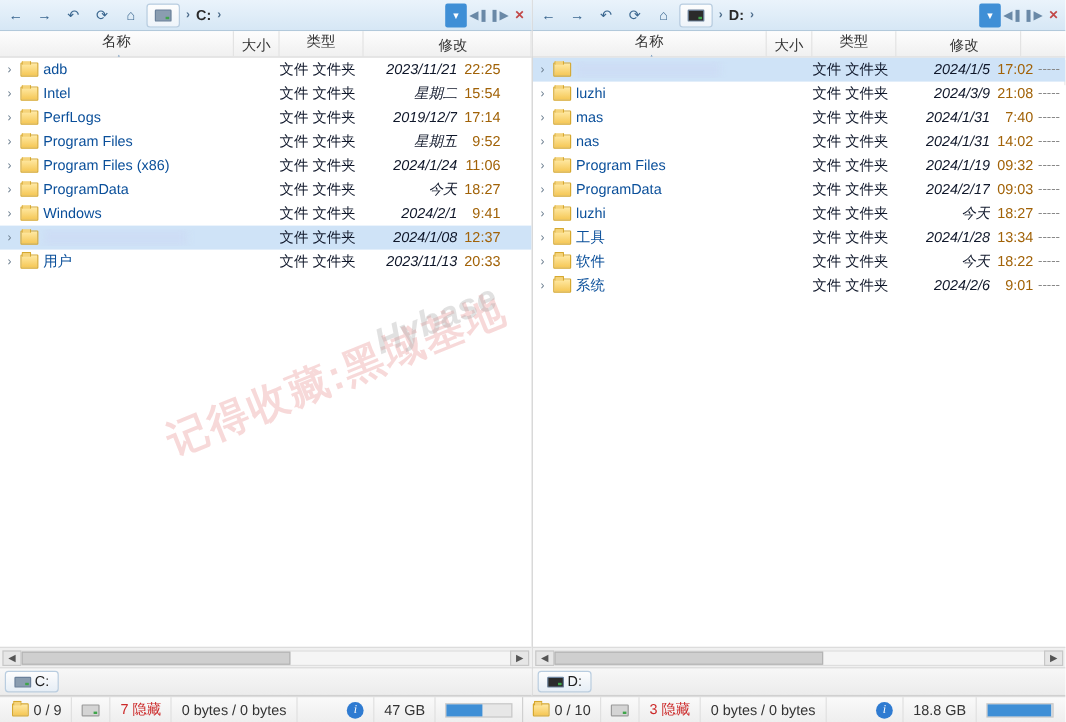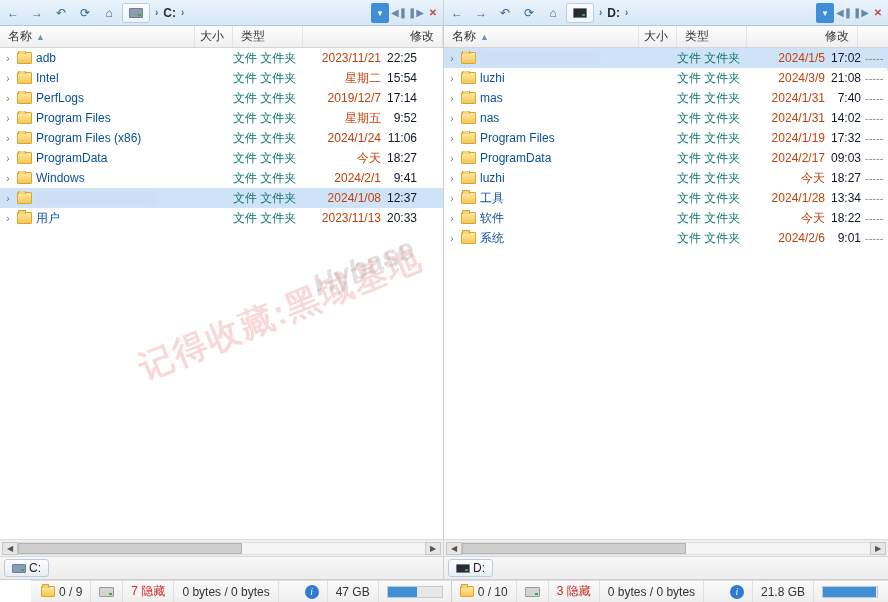--- a/index.html
+++ b/index.html
@@ -107,27 +107,28 @@
   .headers {
     display:flex;
     height:22px;
     background:linear-gradient(#fdfdfd,#f0f0f0);
     border-bottom:1px solid #d6d6d6;
     font-size:12px;
     color:#333;
     align-items:center;
   }
   .hcol {
-    padding:0 8px;
+    padding:0 18px;
     border-right:1px solid #e3e3e3;
     height:100%;
     display:flex;
     align-items:center;
     white-space:nowrap;
     overflow:hidden;
+    flex-direction:column;
   }
   .hcol.name{ flex:0 0 195px;}
   .hcol.size{ flex:0 0 38px; justify-content:flex-end;}
   .hcol.type{ flex:0 0 70px;}
   .hcol.mod { flex:1 1 110px; justify-content:flex-end; padding-right:8px;font-family:Liberation Serif, serif;}
   .hcol.attr{ flex:0 0 30px;margin-top:48px;}
   .sort-arrow{ font-size:9px;color:#6b93bc;margin-left:4px;}
 
   .filelist {
     flex:1 1 auto;
@@ -139,23 +140,23 @@
     height:20px;
     align-items:center;
     color:#0a4f9a;
     font-size:12px;
     padding-right:2px;
   }
   .row.selected { background:#cfe3f7; }
   .cell { display:flex; align-items:center; white-space:nowrap; overflow:hidden;}
   .cell.name{ flex:0 0 195px; gap:4px; padding-left:3px;}
   .cell.size{ flex:0 0 38px; justify-content:flex-end; color:#0a4f9a;}
-  .cell.type{ flex:0 0 70px; color:#0f766e;}
-  .cell.date{ flex:0 0 78px; justify-content:flex-end; color:#c2410c;}
-  .cell.time{ flex:0 0 40px; justify-content:flex-end; padding-right:4px;color:#0f172a;}
+  .cell.type{ flex:0 0 70px; color:#0f172a;}
+  .cell.date{ flex:0 0 78px; justify-content:flex-end; color:#0f172a;font-style:italic;}
+  .cell.time{ flex:0 0 40px; justify-content:flex-end; padding-right:4px;color:#a16207;}
   .cell.attr{ flex:0 0 30px; color:#888; font-size:11px;}
   .exp { width:10px; text-align:center; color:#6a7d8f; font-size:10px;}
   .folder-icon {
     width:15px;height:12px;
     background:linear-gradient(#ffe9a4,#f5c755);
     border:1px solid #d6a82f;
     border-radius:1px;
     position:relative;
   }
   .folder-icon::before{
@@ -212,21 +213,20 @@
 
   
   .statusbar {
     height:22px;
     background:linear-gradient(#fafafa,#eeeeee);
     display:flex;align-items:center;
     font-size:12px;color:#333;
     padding:0 2px;
     gap:0;
     border-top:1px solid #dcdcdc;
-    margin-left:31px;
   }
   .sb-seg{
     display:flex;align-items:center;gap:4px;
     padding:0 8px;
     height:100%;
     border-right:1px solid #e0e0e0;
   }
   .sb-seg.red{ color:#cc2a2a; }
   .sb-seg.nob{ border-right:none; }
   .sb-spacer{ flex:1; }
@@ -513,21 +513,21 @@
           </div>
           <div class="row">
             <div class="cell name">
               <span class="exp">›</span>
               <span class="folder-icon"></span>
               <span class="label-text">Program Files</span>
             </div>
             <div class="cell size"></div>
             <div class="cell type">文件 文件夹</div>
             <div class="cell date">2024/1/19</div>
-            <div class="cell time">17:32</div>
+            <div class="cell time">09:32</div>
             <div class="cell attr">-----</div>
           </div>
           <div class="row">
             <div class="cell name">
               <span class="exp">›</span>
               <span class="folder-icon"></span>
               <span class="label-text">ProgramData</span>
             </div>
             <div class="cell size"></div>
             <div class="cell type">文件 文件夹</div>
@@ -631,21 +631,21 @@
     </div>
     <div class="sb-seg">
       <span class="mini-drive"></span>
     </div>
     <div class="sb-seg red">3 隐藏</div>
     <div class="sb-seg">0 bytes / 0 bytes</div>
     <div class="sb-spacer"></div>
     <div class="sb-seg">
         <span class="info-i">i</span>
       </div>
-    <div class="sb-seg">21.8 GB</div>
+    <div class="sb-seg">18.8 GB</div>
     <div class="sb-seg nob">
       <span class="gauge">
           <span class="gauge-fill" id="gauge-right" style="width: 99%;"></span>
         </span>
     </div>
   </div>
 </div>
 
 <div class="watermark1">记得收藏:黑域基地</div>
 <div class="watermark2">Hybase</div>

